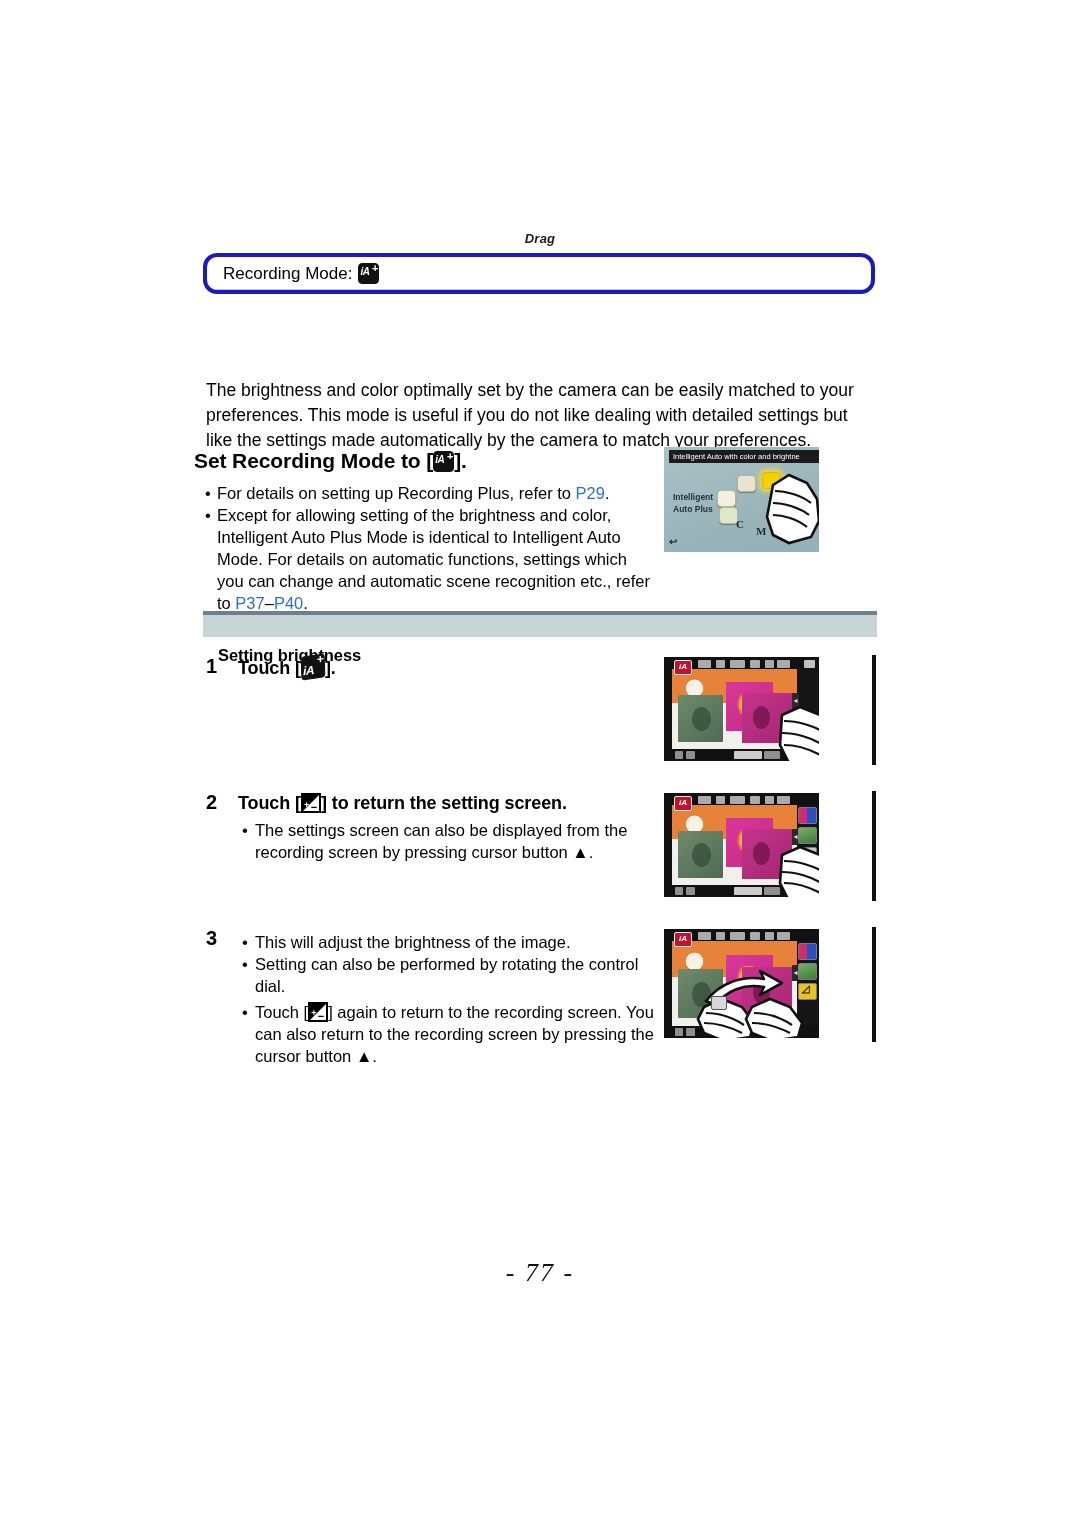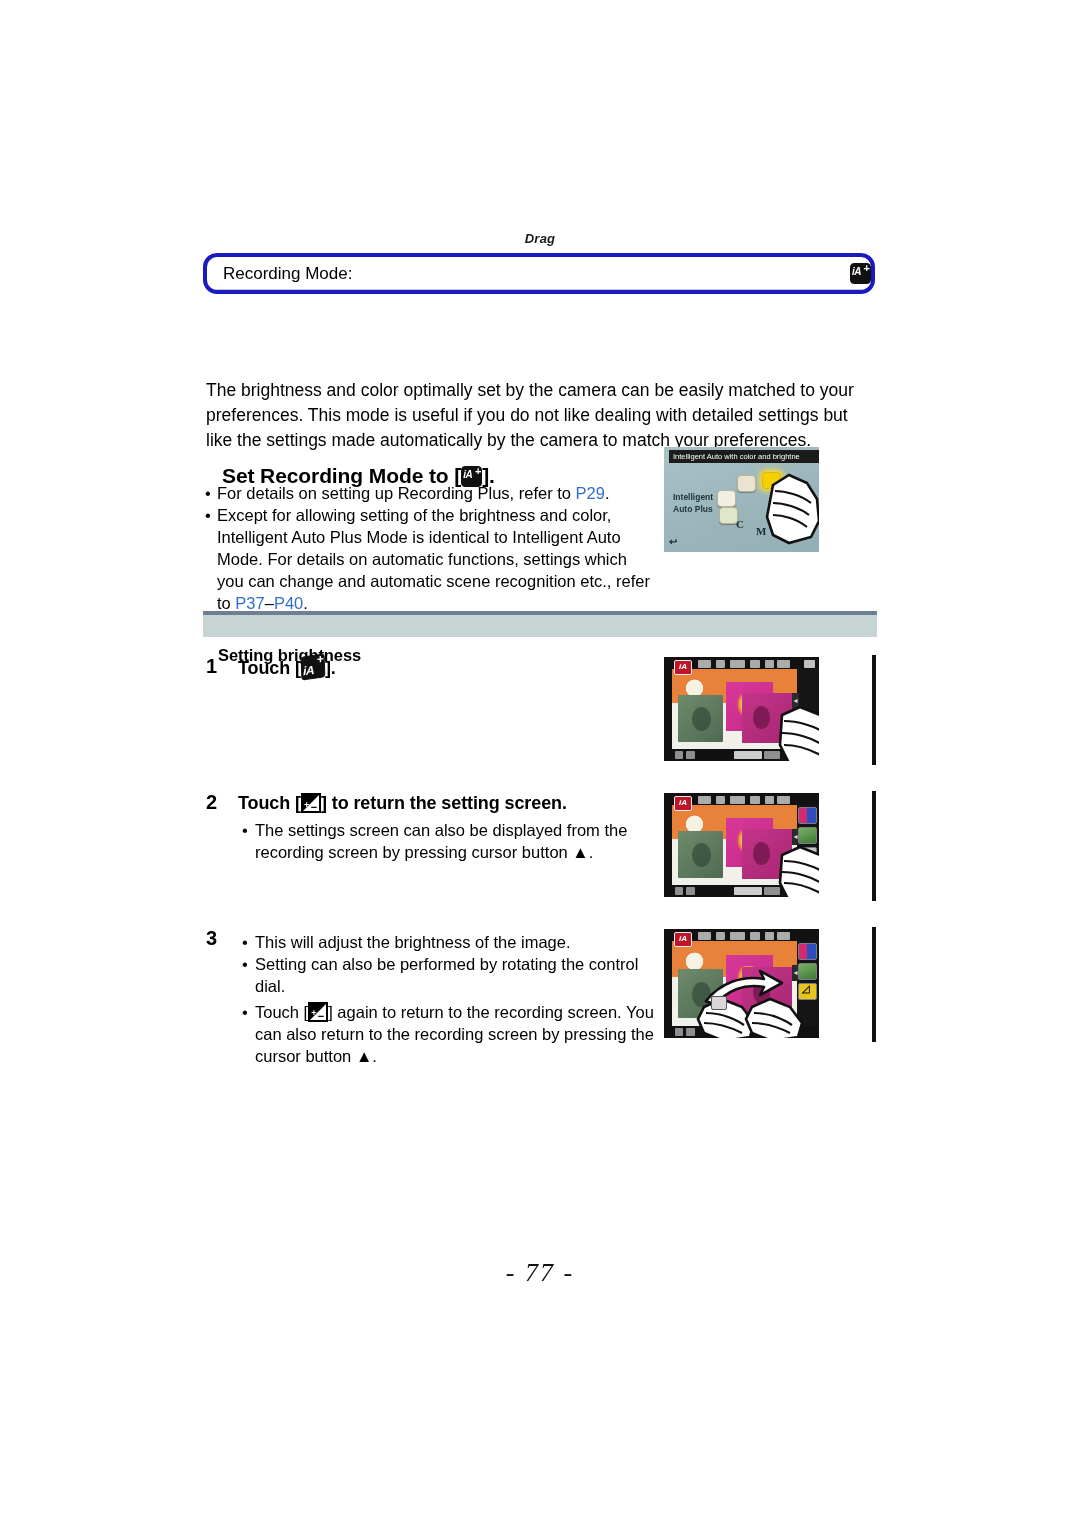--- a/index.html
+++ b/index.html
@@ -43,21 +43,20 @@
     overflow: hidden;
   }
   .rec-mode-line {
     display: flex;
     align-items: center;
     gap: 6px;
     padding: 6px 0 5px 16px;
     border-bottom: 1.5px solid #c8c8d4;
     font-size: 17px;
     color: #000;
-    justify-content: space-between;
   }
   .title-main {
     padding: 4px 0 2px 16px;
     font-size: 29px;
     font-weight: bold;
     color: #1a1ac0;
     letter-spacing: -0.2px;
     line-height: 1.15;
   }
   .title-sub {
@@ -153,26 +152,25 @@
     top: 378px;
     width: 672px;
     font-size: 17.5px;
     line-height: 25px;
     color: #000;
   }
 
   
   .sec-head {
     position: absolute;
-    left: 222px;
+    left: 194px;
     top: 449px;
     font-size: 21px;
     font-weight: bold;
     letter-spacing: -0.1px;
-    margin-top: 15px;
   }
 
   
   .bullets {
     position: absolute;
     left: 205px;
     top: 482px;
     width: 448px;
     font-size: 16.5px;
     line-height: 22px;

